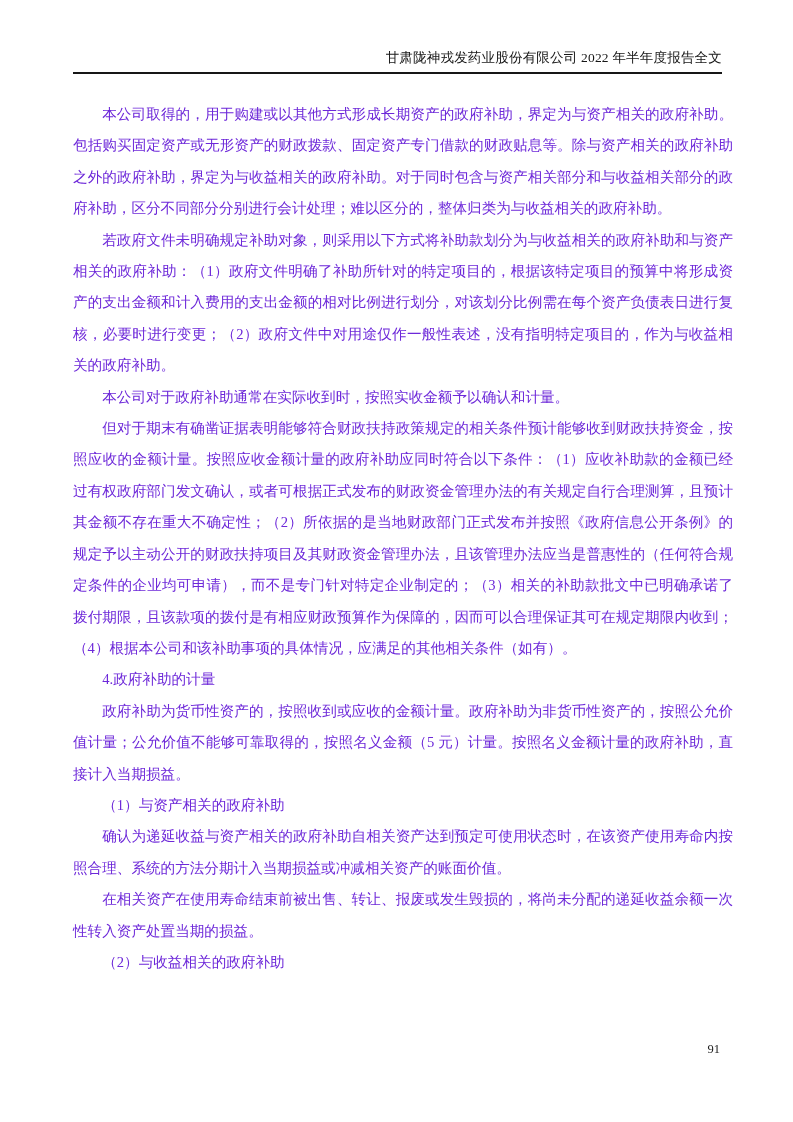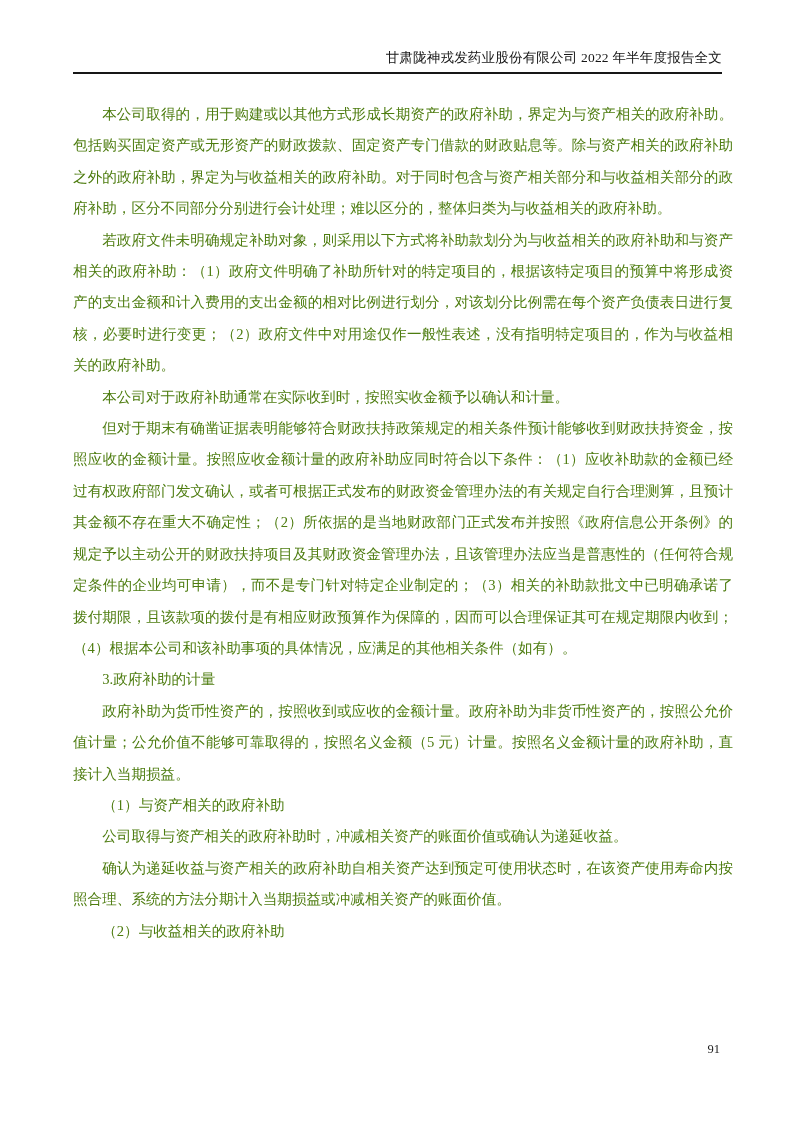--- a/index.html
+++ b/index.html
@@ -32,21 +32,21 @@
   }
   .content {
     position: absolute;
     left: 73px;
     top: 99px;
     width: 660px;
     font-size: 14.6px;
     line-height: 31.4px;
     text-align: justify;
     text-justify: inter-ideograph;
-    color: #4d7c0f;
+    color: #6d28d9;
   }
   .content p {
     margin: 0;
     padding: 0;
     text-indent: 2em;
   }
   .page-number {
     position: absolute;
     top: 1041px;
     right: 73px;
@@ -63,23 +63,23 @@
 
   <div class="report-header">
     <span>甘肃陇神戎发药业股份有限公司 2022 年半年度报告全文</span>
   </div>
 
   <div class="content">
     <p>本公司取得的，用于购建或以其他方式形成长期资产的政府补助，界定为与资产相关的政府补助。包括购买固定资产或无形资产的财政拨款、固定资产专门借款的财政贴息等。除与资产相关的政府补助之外的政府补助，界定为与收益相关的政府补助。对于同时包含与资产相关部分和与收益相关部分的政府补助，区分不同部分分别进行会计处理；难以区分的，整体归类为与收益相关的政府补助。</p>
     <p>若政府文件未明确规定补助对象，则采用以下方式将补助款划分为与收益相关的政府补助和与资产相关的政府补助：（1）政府文件明确了补助所针对的特定项目的，根据该特定项目的预算中将形成资产的支出金额和计入费用的支出金额的相对比例进行划分，对该划分比例需在每个资产负债表日进行复核，必要时进行变更；（2）政府文件中对用途仅作一般性表述，没有指明特定项目的，作为与收益相关的政府补助。</p>
     <p>本公司对于政府补助通常在实际收到时，按照实收金额予以确认和计量。</p>
     <p>但对于期末有确凿证据表明能够符合财政扶持政策规定的相关条件预计能够收到财政扶持资金，按照应收的金额计量。按照应收金额计量的政府补助应同时符合以下条件：（1）应收补助款的金额已经过有权政府部门发文确认，或者可根据正式发布的财政资金管理办法的有关规定自行合理测算，且预计其金额不存在重大不确定性；（2）所依据的是当地财政部门正式发布并按照《政府信息公开条例》的规定予以主动公开的财政扶持项目及其财政资金管理办法，且该管理办法应当是普惠性的（任何符合规定条件的企业均可申请），而不是专门针对特定企业制定的；（3）相关的补助款批文中已明确承诺了拨付期限，且该款项的拨付是有相应财政预算作为保障的，因而可以合理保证其可在规定期限内收到；（4）根据本公司和该补助事项的具体情况，应满足的其他相关条件（如有）。</p>
-    <p>3.政府补助的计量</p>
+    <p>4.政府补助的计量</p>
     <p>政府补助为货币性资产的，按照收到或应收的金额计量。政府补助为非货币性资产的，按照公允价值计量；公允价值不能够可靠取得的，按照名义金额（5 元）计量。按照名义金额计量的政府补助，直接计入当期损益。</p>
     <p>（1）与资产相关的政府补助</p>
-    <p>公司取得与资产相关的政府补助时，冲减相关资产的账面价值或确认为递延收益。</p>
     <p>确认为递延收益与资产相关的政府补助自相关资产达到预定可使用状态时，在该资产使用寿命内按照合理、系统的方法分期计入当期损益或冲减相关资产的账面价值。</p>
+    <p>在相关资产在使用寿命结束前被出售、转让、报废或发生毁损的，将尚未分配的递延收益余额一次性转入资产处置当期的损益。</p>
     <p>（2）与收益相关的政府补助</p>
   </div>
 
   <div class="page-number">91</div>
 
 </div>
 
 </body></html>

